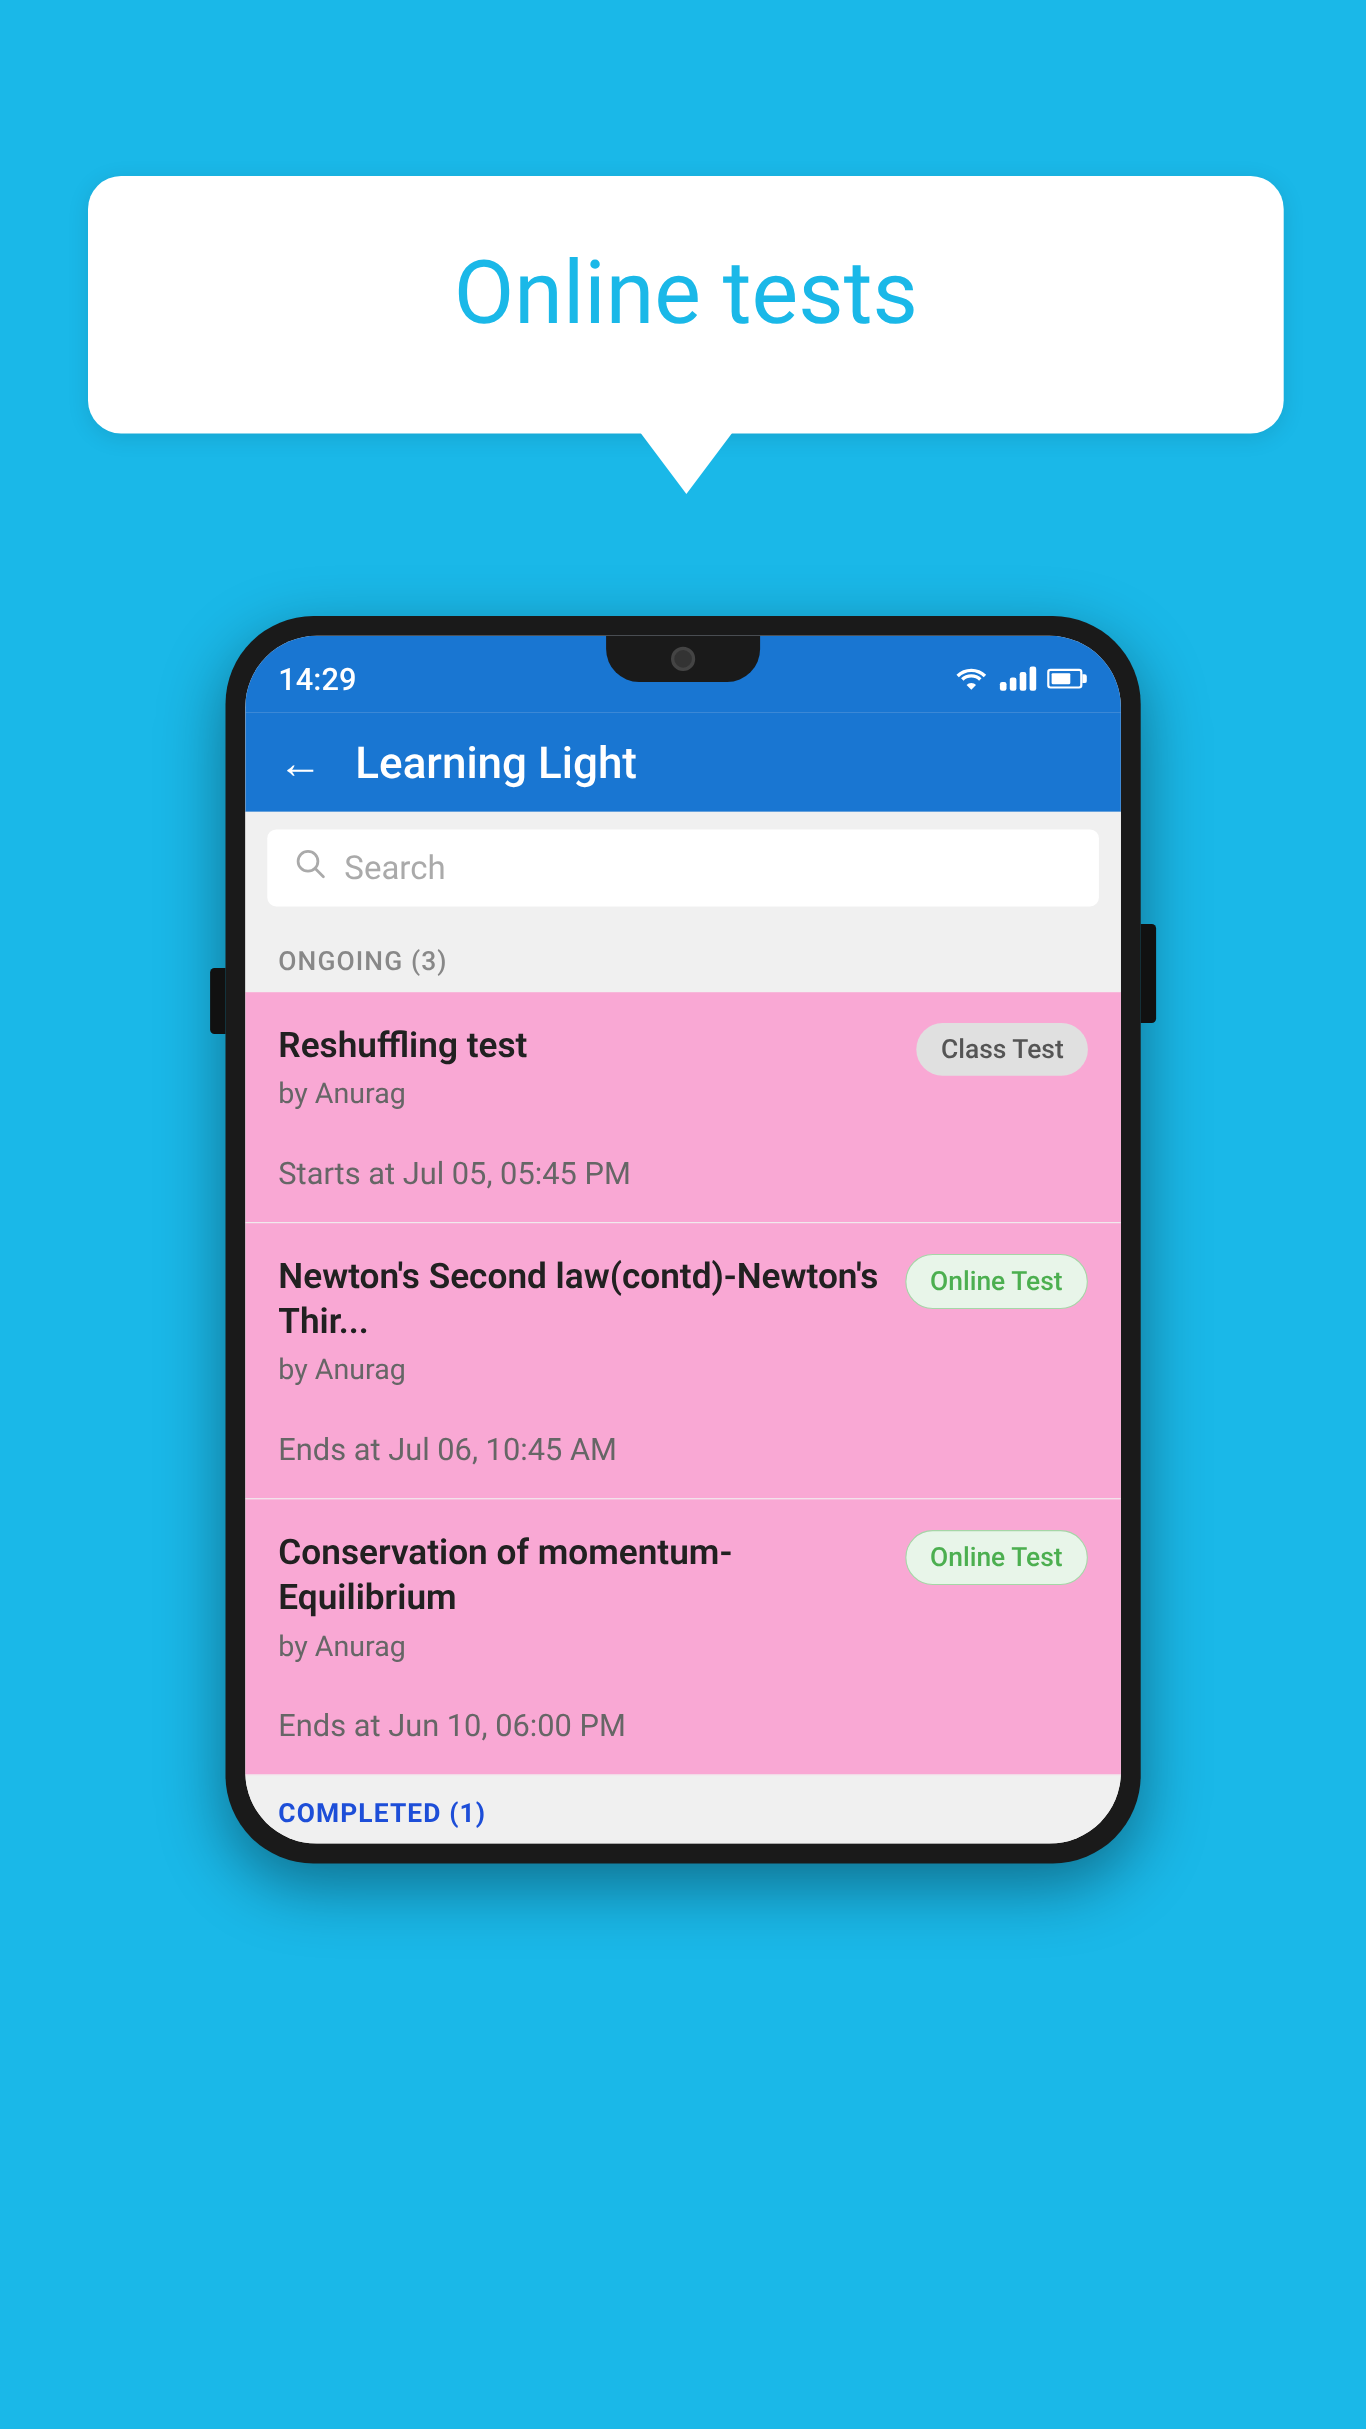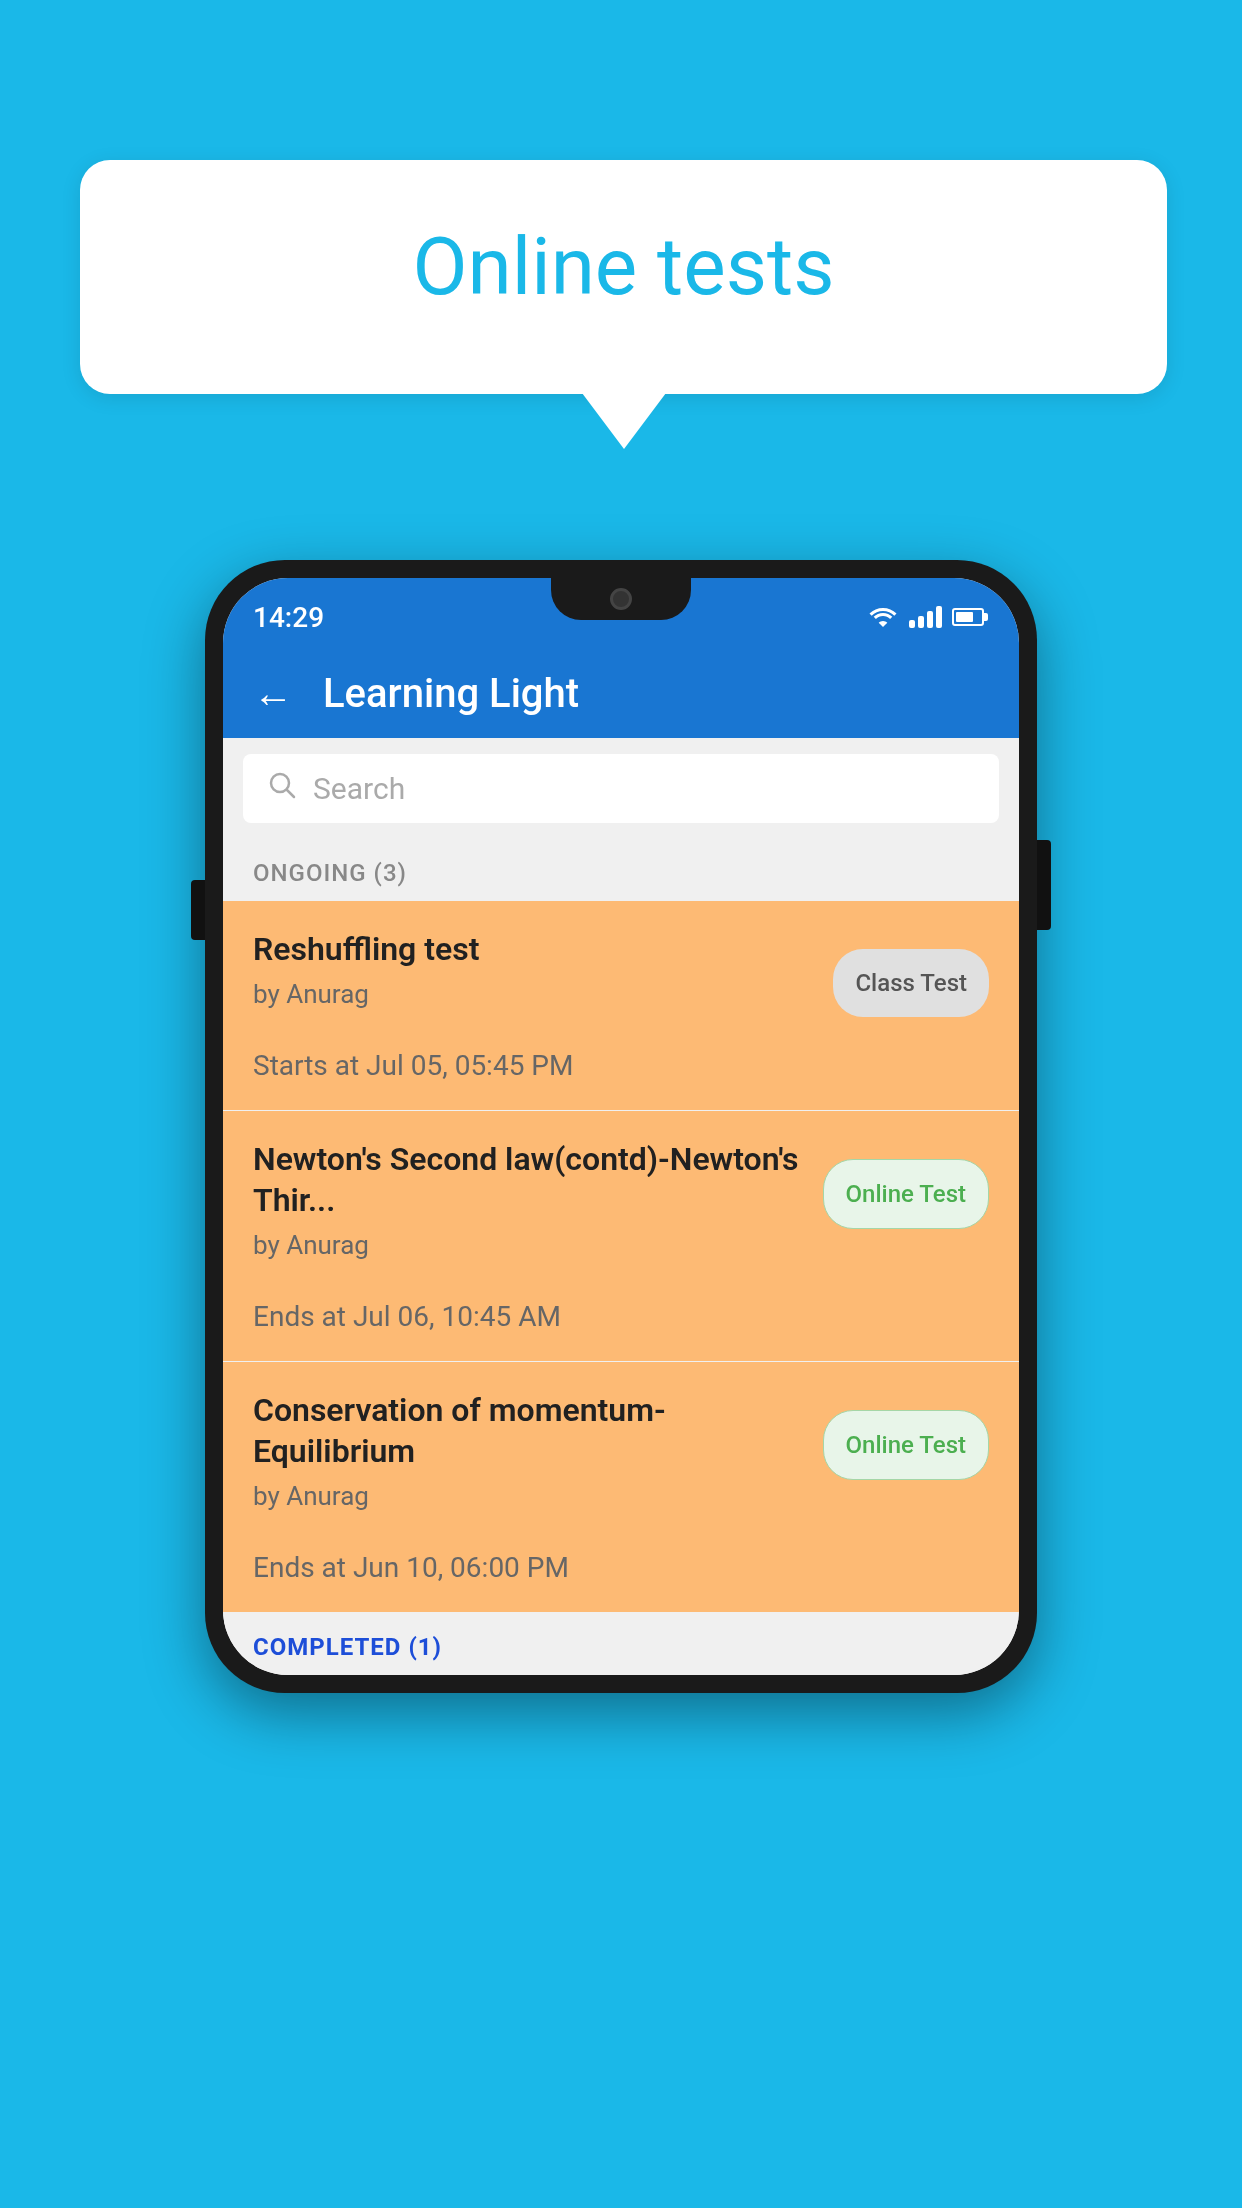--- a/index.html
+++ b/index.html
@@ -284,21 +284,21 @@
 
     .section-label {
       font-size: 24px;
       color: #888;
       font-weight: 500;
       letter-spacing: 1px;
     }
 
     
     .tests-list {
-      background: #fdba74;
+      background: #f9a8d4;
     }
 
     .test-item {
       padding: 28px 30px;
       border-bottom: 1px solid #f0f0f0;
       display: flex;
       justify-content: space-between;
       align-items: flex-start;
       cursor: pointer;
     }
@@ -322,27 +322,27 @@
       margin-bottom: 6px;
     }
 
     .test-date {
       font-size: 28px;
       color: #666;
       margin-top: 40px;
     }
 
     .test-badge {
-      padding: 20px 22px;
+      padding: 10px 22px;
       border-radius: 30px;
       font-size: 24px;
       font-weight: 500;
       white-space: nowrap;
       align-self: flex-start;
-      margin-top: 20px;
+      margin-top: 0;
     }
 
     .badge-class {
       background: #e0e0e0;
       color: #555;
     }
 
     .badge-online {
       background: #e8f5e9;
       color: #4caf50;

